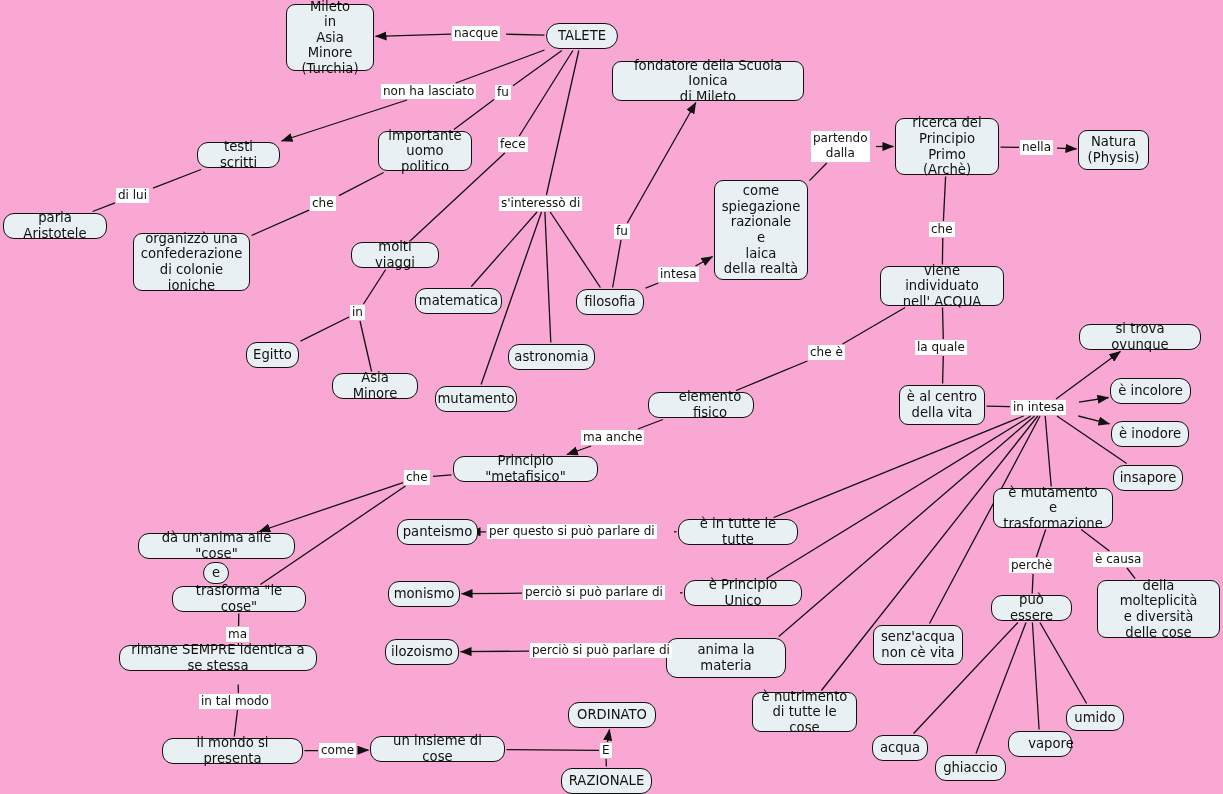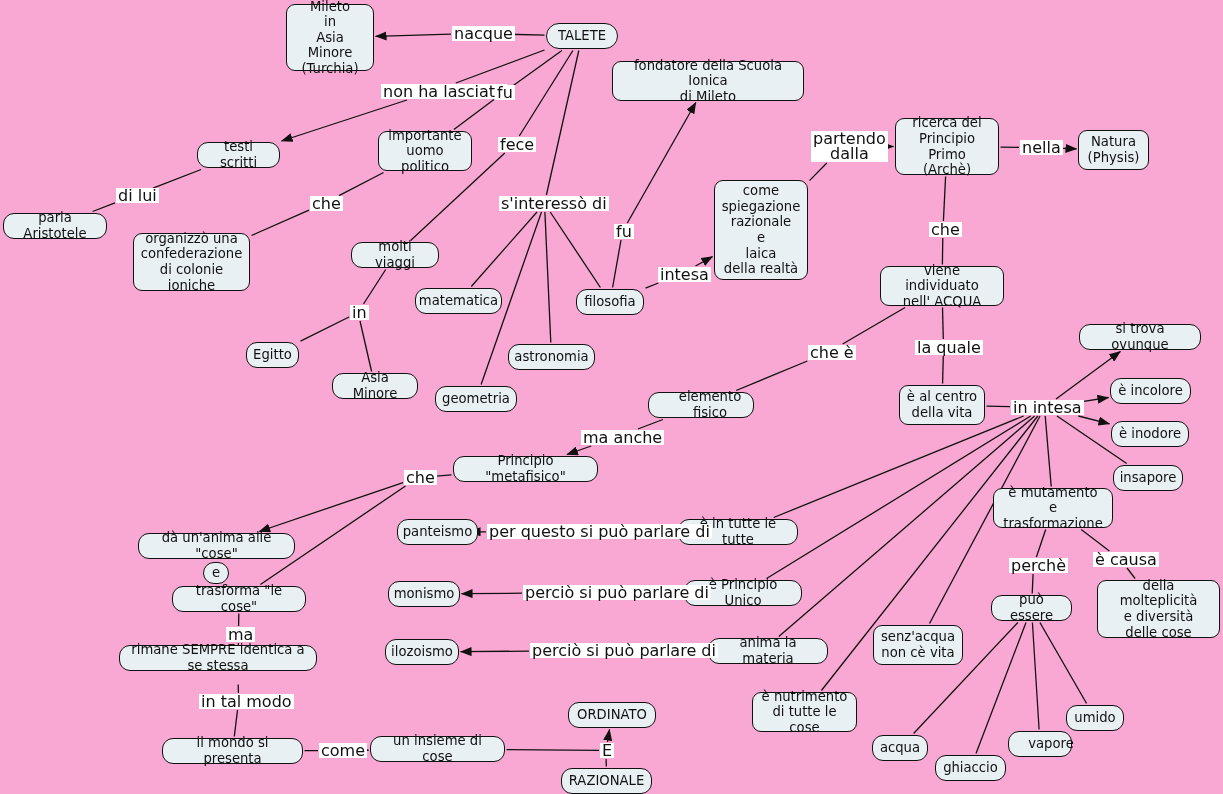--- a/index.html
+++ b/index.html
@@ -36,21 +36,21 @@
     justify-content:center;
     padding:2px 6px;
     white-space:pre-line;
     z-index:3;
   }
   .node.oval{border-radius:13px;}
   .node.pill{border-radius:11px;}
   .linklabel{
     position:absolute;
     color:#111111;
-    font-size:16px;
+    font-size:12px;
     line-height:15.4px;
     text-align:center;
     background:#ffffff;
     white-space:pre-line;
     padding:0 2px;
     z-index:4;
   }
 </style>
 </head>
 <body>
@@ -167,21 +167,21 @@
 confederazione
 di colonie ioniche</div>
       <div class="node pill" style="left: 351px; top: 242px; width: 88px; height: 26px;">molti viaggi</div>
       <div class="node pill" style="left: 415px; top: 288px; width: 87px; height: 26px;">matematica</div>
       <div class="node pill" style="left: 576px; top: 289px; width: 68px; height: 26px;">filosofia</div>
       <div class="node" style="left: 880px; top: 266px; width: 124px; height: 40px;">viene individuato
 nell' ACQUA</div>
       <div class="node pill" style="left: 246px; top: 342px; width: 53px; height: 26px;">Egitto</div>
       <div class="node pill" style="left: 508px; top: 344px; width: 87px; height: 26px;">astronomia</div>
       <div class="node pill" style="left: 332px; top: 373px; width: 86px; height: 26px;">Asia Minore</div>
-      <div class="node pill" style="left: 435px; top: 386px; width: 82px; height: 26px;">geometria</div>
+      <div class="node pill" style="left: 435px; top: 386px; width: 82px; height: 26px;">mutamento</div>
       <div class="node pill" style="left: 1079px; top: 324px; width: 122px; height: 26px;">si trova ovunque</div>
       <div class="node pill" style="left: 1110px; top: 378px; width: 81px; height: 26px;">è incolore</div>
       <div class="node pill" style="left: 648px; top: 392px; width: 106px; height: 26px; padding-left: 24px;">elemento fisico</div>
       <div class="node" style="left: 899px; top: 385px; width: 86px; height: 40px;">è al centro
 della vita</div>
       <div class="node pill" style="left: 1111px; top: 421px; width: 78px; height: 26px;">è inodore</div>
       <div class="node pill" style="left: 1113px; top: 465px; width: 70px; height: 26px;">insapore</div>
       <div class="node pill" style="left: 453px; top: 456px; width: 145px; height: 26px;">Principio "metafisico"</div>
       <div class="node" style="left: 993px; top: 488px; width: 120px; height: 40px;">è mutamento
 e trasformazione</div>
@@ -192,21 +192,21 @@
       <div class="node pill" style="left: 172px; top: 586px; width: 134px; height: 26px;">trasforma "le cose"</div>
       <div class="node pill" style="left: 388px; top: 581px; width: 72px; height: 26px;">monismo</div>
       <div class="node pill" style="left: 684px; top: 580px; width: 118px; height: 26px;">è Principio Unico</div>
       <div class="node" style="left: 1097px; top: 580px; width: 123px; height: 58px;">della molteplicità
 e diversità
 delle cose</div>
       <div class="node pill" style="left: 991px; top: 595px; width: 81px; height: 26px;">può essere</div>
       <div class="node" style="left: 873px; top: 625px; width: 90px; height: 40px;">senz'acqua
 non cè vita</div>
       <div class="node pill" style="left: 385px; top: 639px; width: 74px; height: 26px;">ilozoismo</div>
-      <div class="node pill" style="left: 708px; top: 638px; width: 120px; height: 26px;">anima la materia</div>
+      <div class="node pill" style="left: 666px; top: 638px; width: 120px; height: 40px;">anima la materia</div>
       <div class="node pill" style="left: 119px; top: 645px; width: 198px; height: 26px;">rimane SEMPRE identica a se stessa</div>
       <div class="node" style="left: 752px; top: 692px; width: 105px; height: 40px;">è nutrimento
 di tutte le cose</div>
       <div class="node pill" style="left: 568px; top: 702px; width: 88px; height: 26px;">ORDINATO</div>
       <div class="node pill" style="left: 1066px; top: 705px; width: 58px; height: 26px;">umido</div>
       <div class="node pill" style="left: 872px; top: 735px; width: 56px; height: 26px;">acqua</div>
       <div class="node pill" style="left: 162px; top: 738px; width: 141px; height: 26px;">il mondo si presenta</div>
       <div class="node pill" style="left: 370px; top: 736px; width: 135px; height: 26px;">un insieme di cose</div>
       <div class="node pill" style="left: 1008px; top: 731px; width: 64px; height: 26px; padding-left: 28px;">vapore</div>
       <div class="node pill" style="left: 935px; top: 755px; width: 71px; height: 26px;">ghiaccio</div>

